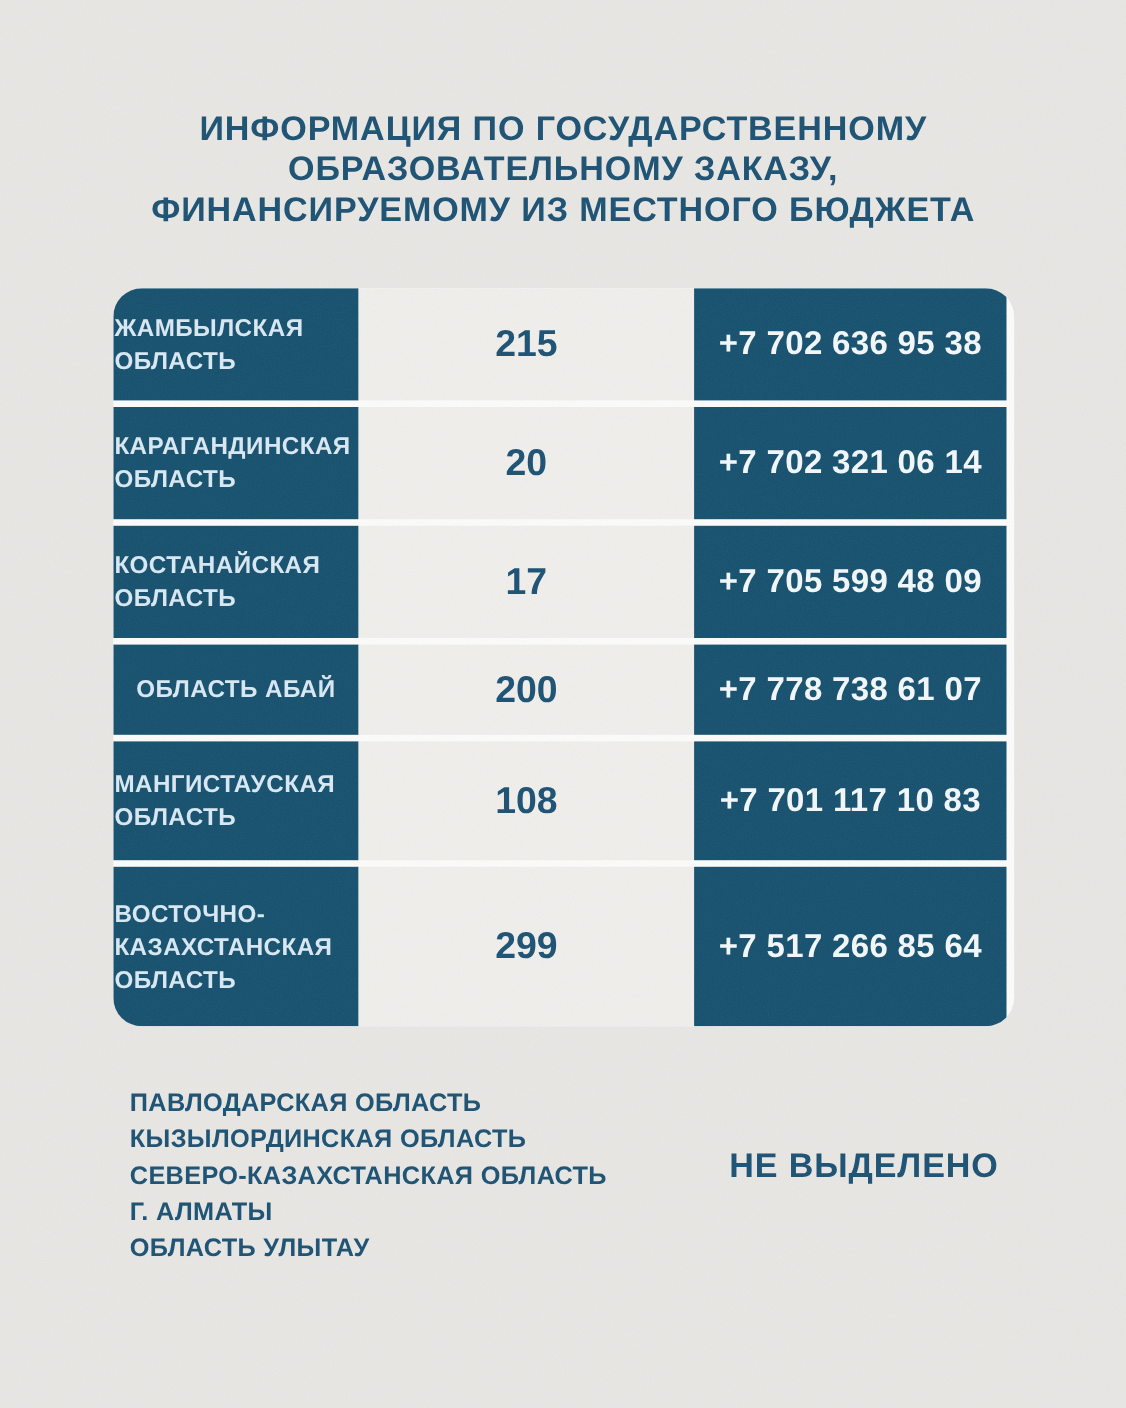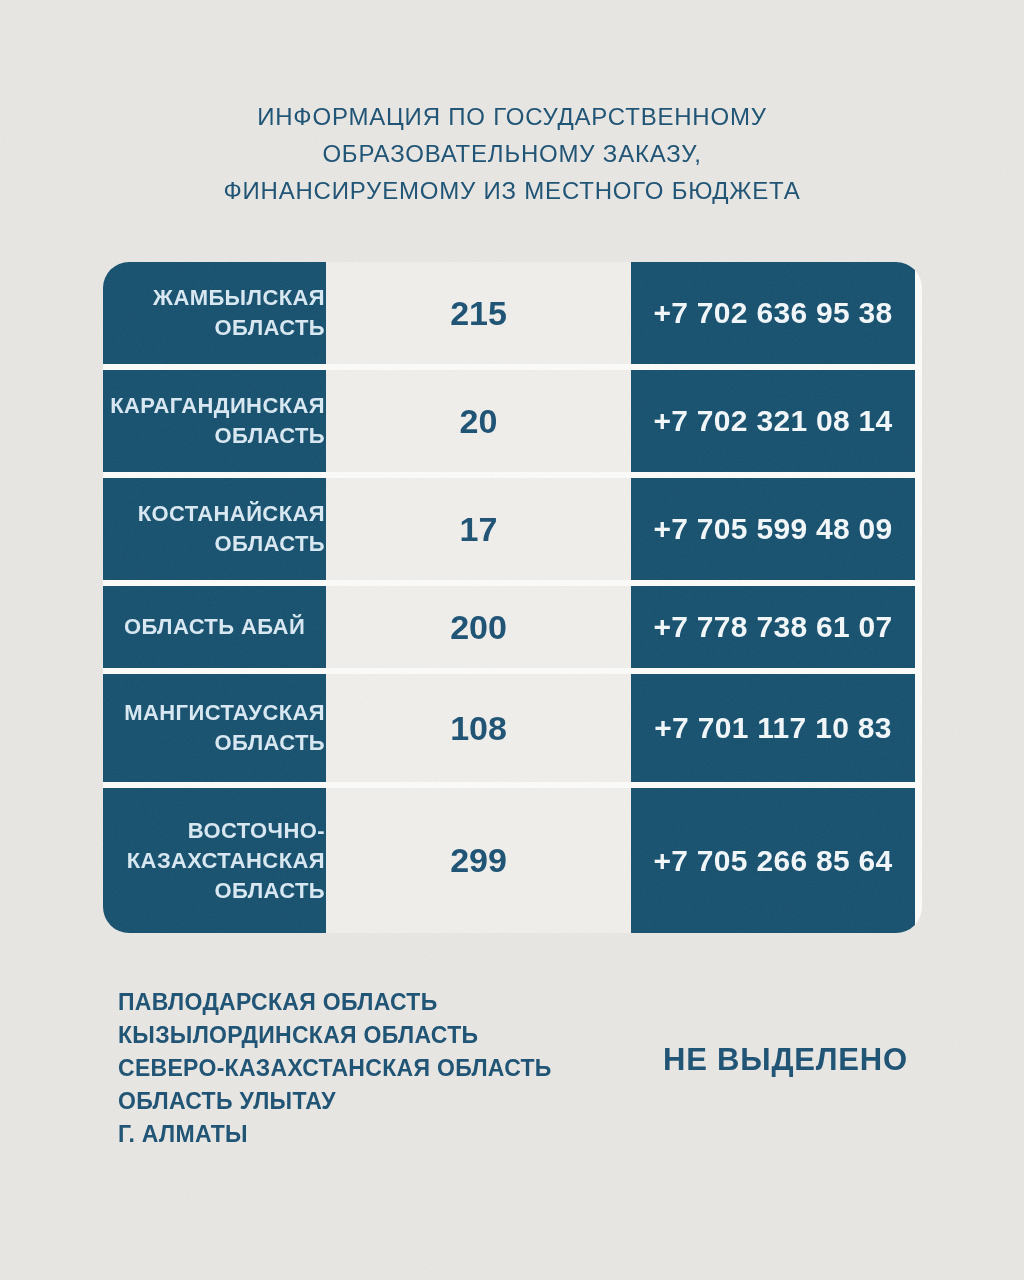--- a/index.html
+++ b/index.html
@@ -27,40 +27,40 @@
   
   .texture{
     position:absolute;inset:0;width:100%;height:100%;
     pointer-events:none;z-index:10;opacity:.5;
   }
   
   .title{
     position:absolute;top:98px;left:40px;right:40px;
     text-align:center;
     color:var(--text-blue);
-    font-weight:400;font-size:24px;line-height:37px;
+    font-weight:700;font-size:31px;line-height:37px;
     letter-spacing:.8px;
     z-index:2;
   }
   
   .table{
     position:absolute;left:103px;top:262px;width:819px;
     background:var(--separator);
     border-radius:26px;overflow:hidden;
     display:flex;flex-direction:column;gap:6px;
     z-index:2;
   }
   .row{display:flex;width:100%;}
   .row:nth-child(1){height:102px;}
   .row:nth-child(2){height:102px;}
   .row:nth-child(3){height:102px;}
   .row:nth-child(4){height:82px;}
   .row:nth-child(5){height:108px;}
   .row:nth-child(6){height:145px;}
-  .cell{display:flex;align-items:center;justify-content:center;text-align:right;}
+  .cell{display:flex;align-items:center;justify-content:center;text-align:left;}
   .cell.region{
     width:223px;flex:none;
     background:var(--box-blue);
     color:var(--label-text);
     font-weight:700;font-size:22px;line-height:30px;
     letter-spacing:.4px;
     padding:0 1px;
   }
   .cell.count{
     width:305px;flex:none;
@@ -106,21 +106,21 @@
 
     <div class="row">
       <div class="cell region">ЖАМБЫЛСКАЯ ОБЛАСТЬ</div>
       <div class="cell count">215</div>
       <div class="cell phone">+7 702 636 95 38</div>
     </div>
 
     <div class="row">
       <div class="cell region">КАРАГАНДИНСКАЯ ОБЛАСТЬ</div>
       <div class="cell count">20</div>
-      <div class="cell phone">+7 702 321 08 14</div>
+      <div class="cell phone">+7 702 321 06 14</div>
     </div>
 
     <div class="row">
       <div class="cell region">КОСТАНАЙСКАЯ ОБЛАСТЬ</div>
       <div class="cell count">17</div>
       <div class="cell phone">+7 705 599 48 09</div>
     </div>
 
     <div class="row">
       <div class="cell region">ОБЛАСТЬ АБАЙ</div>
@@ -130,31 +130,31 @@
 
     <div class="row">
       <div class="cell region">МАНГИСТАУСКАЯ ОБЛАСТЬ</div>
       <div class="cell count">108</div>
       <div class="cell phone">+7 701 117 10 83</div>
     </div>
 
     <div class="row">
       <div class="cell region">ВОСТОЧНО-КАЗАХСТАНСКАЯ ОБЛАСТЬ</div>
       <div class="cell count">299</div>
-      <div class="cell phone">+7 705 266 85 64</div>
+      <div class="cell phone">+7 517 266 85 64</div>
     </div>
 
   </div>
 
   <div class="footer-list">
     <div>ПАВЛОДАРСКАЯ ОБЛАСТЬ</div>
     <div>КЫЗЫЛОРДИНСКАЯ ОБЛАСТЬ</div>
     <div>СЕВЕРО-КАЗАХСТАНСКАЯ ОБЛАСТЬ</div>
+    <div>Г. АЛМАТЫ</div>
     <div>ОБЛАСТЬ УЛЫТАУ</div>
-    <div>Г. АЛМАТЫ</div>
   </div>
 
   <div class="footer-status">НЕ ВЫДЕЛЕНО</div>
 
   <svg class="texture" aria-hidden="true" xmlns="http://www.w3.org/2000/svg">
     <filter id="grain">
       <feTurbulence type="fractalNoise" baseFrequency="0.82" numOctaves="2" stitchTiles="stitch"></feTurbulence>
       <feColorMatrix type="saturate" values="0"></feColorMatrix>
       <feComponentTransfer>
         <feFuncA type="linear" slope="0.16" intercept="0"></feFuncA>

